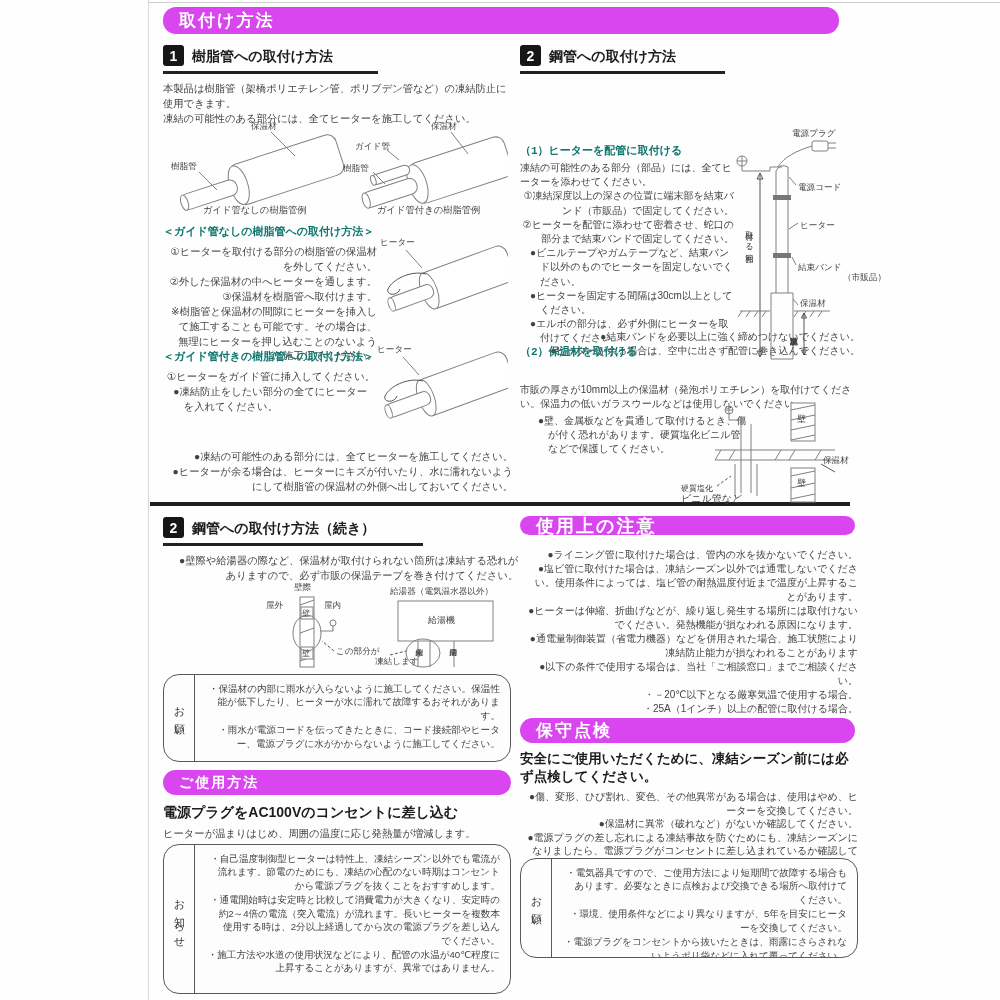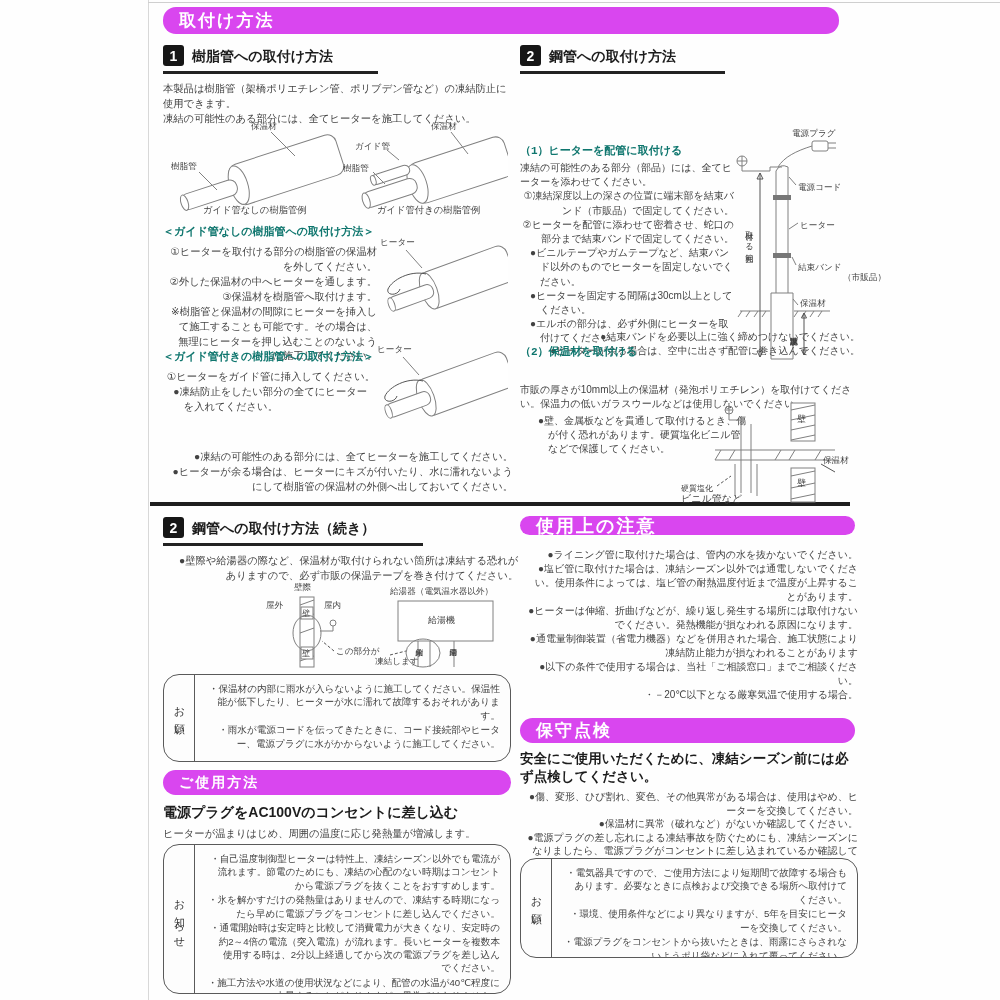--- a/index.html
+++ b/index.html
@@ -301,36 +301,36 @@
   <div class="abs bar" style="left:163px;top:770px;width:348px;height:25px;font-size:14px;letter-spacing:2px;">
     <span>ご使用方法</span>
   </div>
   <div class="abs" style="left:163px;top:804px;font-size:14px;font-weight:bold;color:#1c1c1c;">電源プラグをAC100Vのコンセントに差し込む</div>
   <div class="abs body" style="left:163px;top:827px;width:348px;">ヒーターが温まりはじめ、周囲の温度に応じ発熱量が増減します。</div>
 
   <div class="abs roundbox" style="left:163px;top:844px;width:348px;height:150px;">
     <div class="boxlabel">お知らせ</div>
     <div class="boxbody">
       <div class="item">・自己温度制御型ヒーターは特性上、凍結シーズン以外でも電流が流れます。節電のためにも、凍結の心配のない時期はコンセントから電源プラグを抜くことをおすすめします。</div>
-      <div class="item">・氷を解かすだけの発熱量はありませんので、凍結する時期になったら早めに電源プラグをコンセントに差し込んでください。</div>
       <div class="item">・通電開始時は安定時と比較して消費電力が大きくなり、安定時の約2～4倍の電流（突入電流）が流れます。長いヒーターを複数本使用する時は、2分以上経過してから次の電源プラグを差し込んでください。</div>
       <div class="item">・施工方法や水道の使用状況などにより、配管の水温が40℃程度に上昇することがありますが、異常ではありません。</div>
     </div>
   </div>
 
   <div class="abs bar" style="left:520px;top:516px;width:335px;height:19px;font-size:18px;letter-spacing:2px;">
     <span>使用上の注意</span>
   </div>
   <div class="abs" style="left:520px;top:548px;width:338px;font-size:10px;line-height:1.4;color:#424242;">
     <div class="hang">●ライニング管に取付けた場合は、管内の水を抜かないでください。</div>
     <div class="hang">●塩ビ管に取付けた場合は、凍結シーズン以外では通電しないでください。使用条件によっては、塩ビ管の耐熱温度付近まで温度が上昇することがあります。</div>
     <div class="hang">●ヒーターは伸縮、折曲げなどが、繰り返し発生する場所には取付けないでください。発熱機能が損なわれる原因になります。</div>
     <div class="hang">●通電量制御装置（省電力機器）などを併用された場合、施工状態により凍結防止能力が損なわれることがあります</div>
     <div class="hang">●以下の条件で使用する場合は、当社「ご相談窓口」までご相談ください。</div>
     <div class="hang" style="padding-left:2em;">・－20℃以下となる厳寒気温で使用する場合。</div>
+    <div class="hang" style="padding-left:2em;">・25A（1インチ）以上の配管に取付ける場合。</div>
   </div>
 
   <div class="abs bar" style="left:520px;top:718px;width:335px;height:25px;font-size:17px;letter-spacing:2px;">
     <span>保守点検</span>
   </div>
   <div class="abs" style="left:520px;top:750px;width:334px;font-size:13.5px;font-weight:bold;line-height:1.35;color:#1c1c1c;">安全にご使用いただくために、凍結シーズン前には必ず点検してください。</div>
   <div class="abs" style="left:520px;top:790px;width:338px;font-size:10px;line-height:1.35;color:#424242;">
     <div class="hang">●傷、変形、ひび割れ、変色、その他異常がある場合は、使用はやめ、ヒーターを交換してください。</div>
     <div class="hang">●保温材に異常（破れなど）がないか確認してください。</div>
     <div class="hang">●電源プラグの差し忘れによる凍結事故を防ぐためにも、凍結シーズンになりましたら、電源プラグがコンセントに差し込まれているか確認してください。</div>

